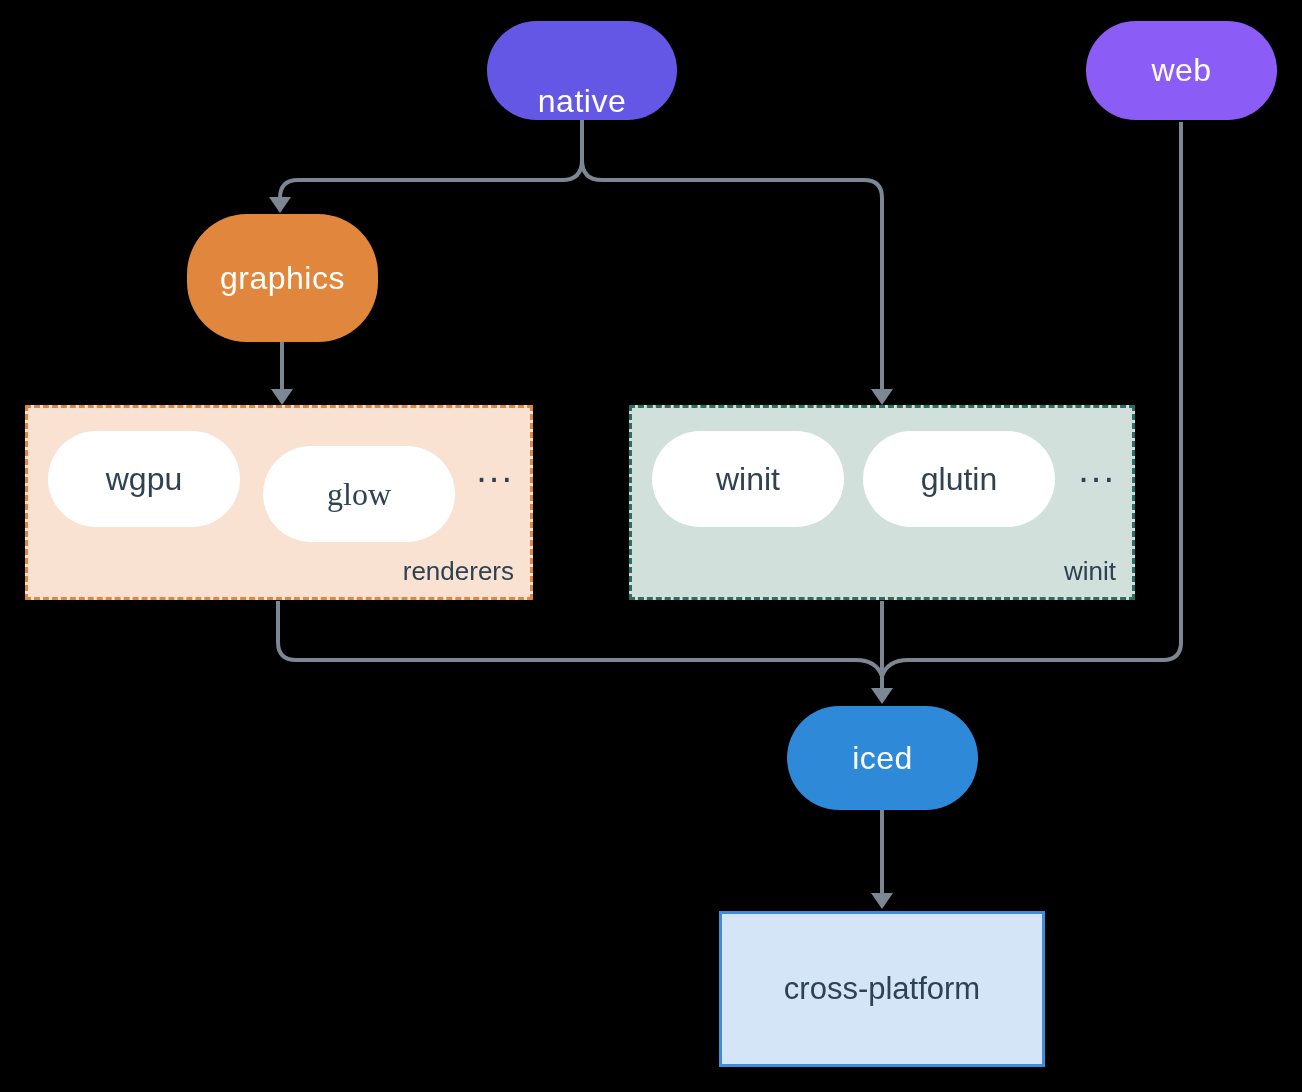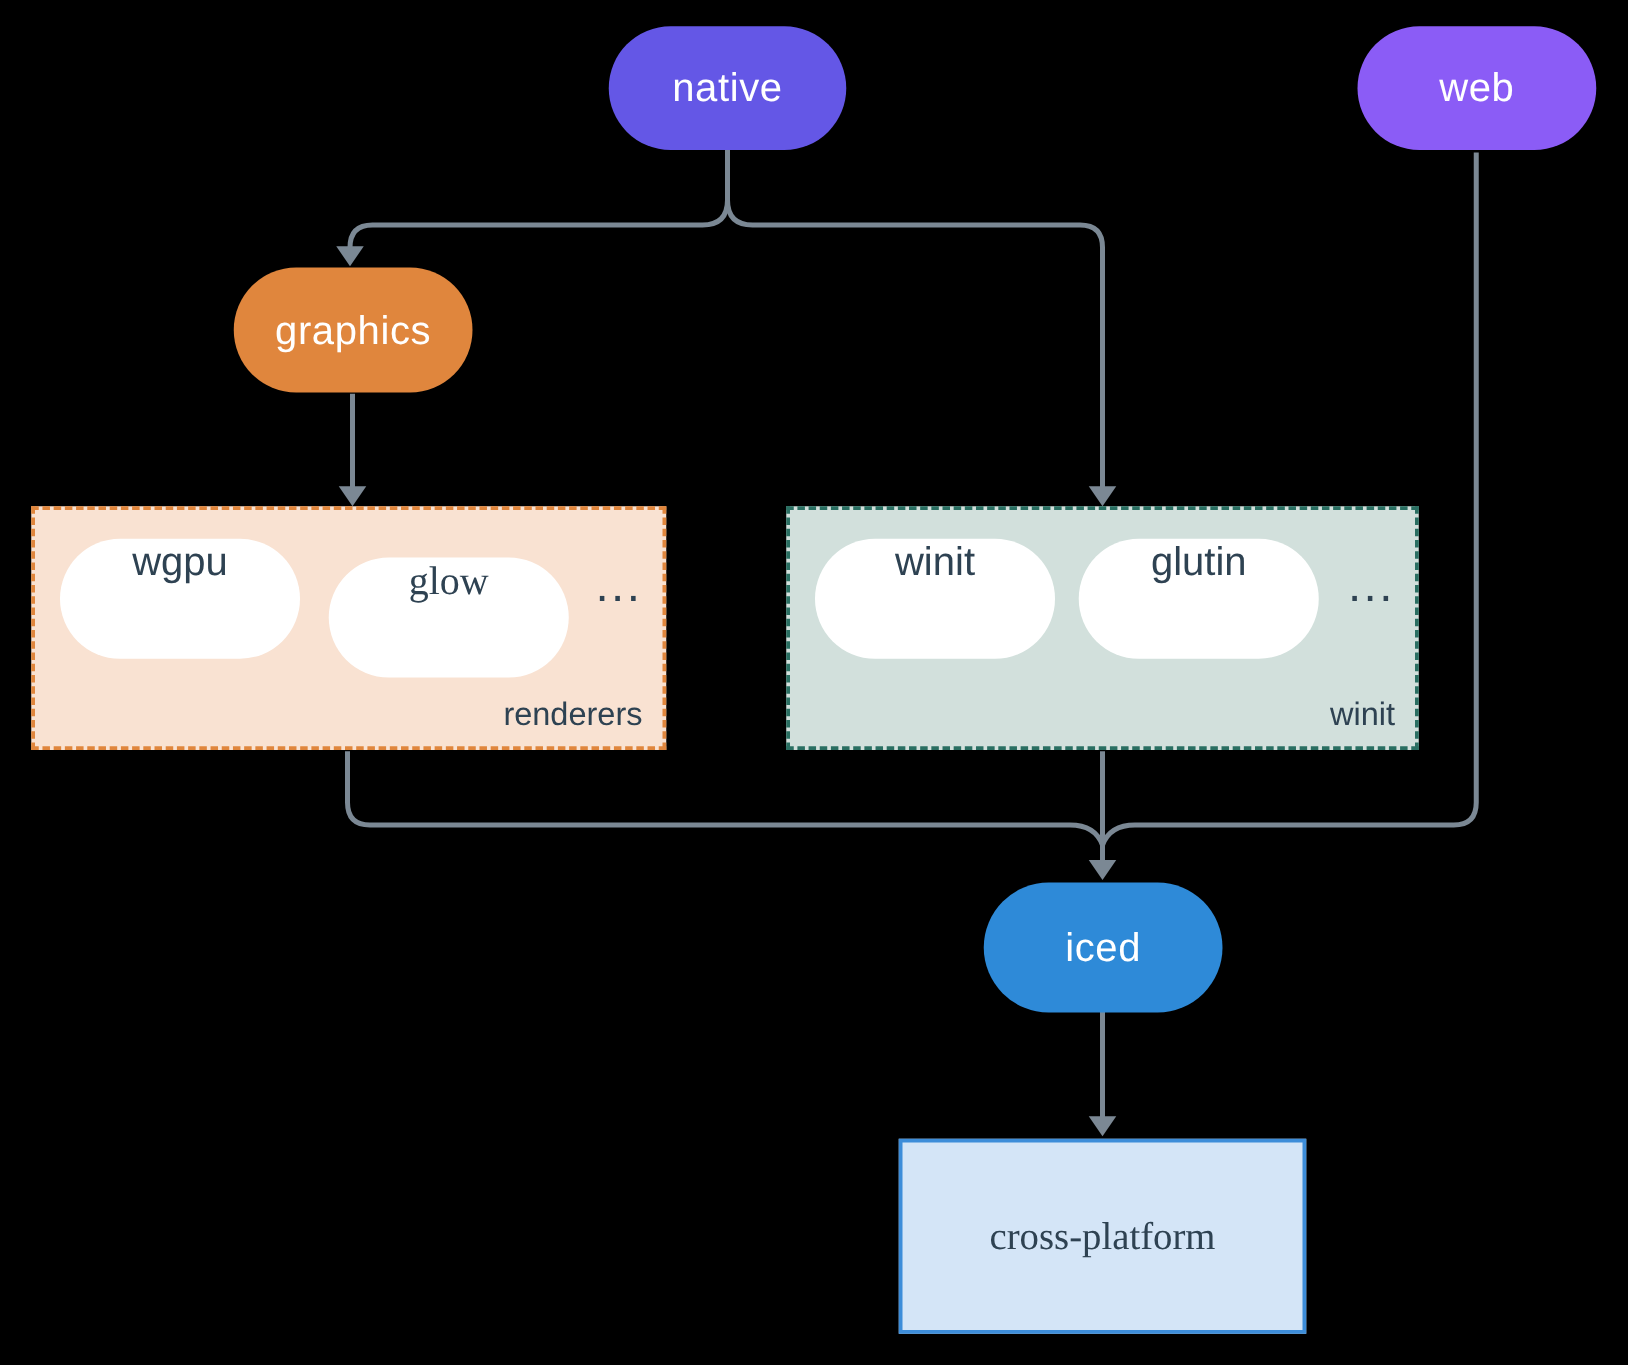--- a/index.html
+++ b/index.html
@@ -12,34 +12,34 @@
   }
   #edge-layer{position:absolute;left:0;top:0;}
 
   .pill{
     position:absolute;
     display:flex;align-items:center;justify-content:center;
     border-radius:60px;
     font-size:32px;color:#ffffff;
     letter-spacing:0.5px;
   }
-  #node-native{left:487px;top:21px;width:190px;height:99px;background:#6457e6;}
+  #node-native{left:487px;top:21px;width:190px;height:99px;background:#6457e6;align-items:flex-end;}
   #node-web{left:1086px;top:21px;width:191px;height:99px;background:#8b5cf6;}
-  #node-graphics{left:187px;top:214px;width:191px;height:100px;background:#e0863d;}
+  #node-graphics{left:187px;top:214px;width:191px;height:128px;background:#e0863d;}
   #node-iced{left:787px;top:706px;width:191px;height:104px;background:#2e8ad8;}
 
   .group{position:absolute;box-sizing:border-box;}
   #group-renderers{left:25px;top:405px;width:508px;height:195px;background:#f9e2d2;border:3px dashed #e0863d;}
   #group-shells{left:629px;top:405px;width:506px;height:195px;background:#d2e0dc;border:3px dashed #2a6f62;}
 
   .chip{
     position:absolute;
     width:192px;height:96px;
     background:#ffffff;border-radius:48px;
-    display:flex;align-items:flex-start;justify-content:center;
+    display:flex;align-items:center;justify-content:center;
     font-size:32px;color:#2e4252;
   }
   #chip-wgpu{left:20px;top:23px;}
   #chip-glow{left:235px;top:38px;font-family:Liberation Serif, serif;}
   #chip-winit{left:20px;top:23px;}
   #chip-glutin{left:231px;top:23px;}
 
   .ellipsis{
     position:absolute;right:16px;top:40px;
     font-size:38px;color:#2e4252;letter-spacing:2px;
@@ -47,21 +47,21 @@
   .group-label{
     position:absolute;right:16px;bottom:10px;
     font-size:26px;color:#2e4252;margin-top:18px;
   }
 
   #node-app{
     position:absolute;left:719px;top:911px;width:326px;height:156px;
     box-sizing:border-box;
     background:#d4e5f7;border:3px solid #3d8dd9;
     display:flex;flex-direction:column;align-items:center;justify-content:center;
-    font-size:31px;line-height:48px;color:#2e4252;font-family:Liberation Serif, serif;
+    font-size:31px;line-height:48px;color:#2e4252;
   }
 </style>
 </head>
 <body>
 
 <div id="canvas">
 
   <svg id="edge-layer" width="1302" height="1092" viewBox="0 0 1302 1092">
     <g stroke="#7b8894" stroke-width="4" fill="none" stroke-linecap="butt">
       <path d="M582 120 V162"></path>

